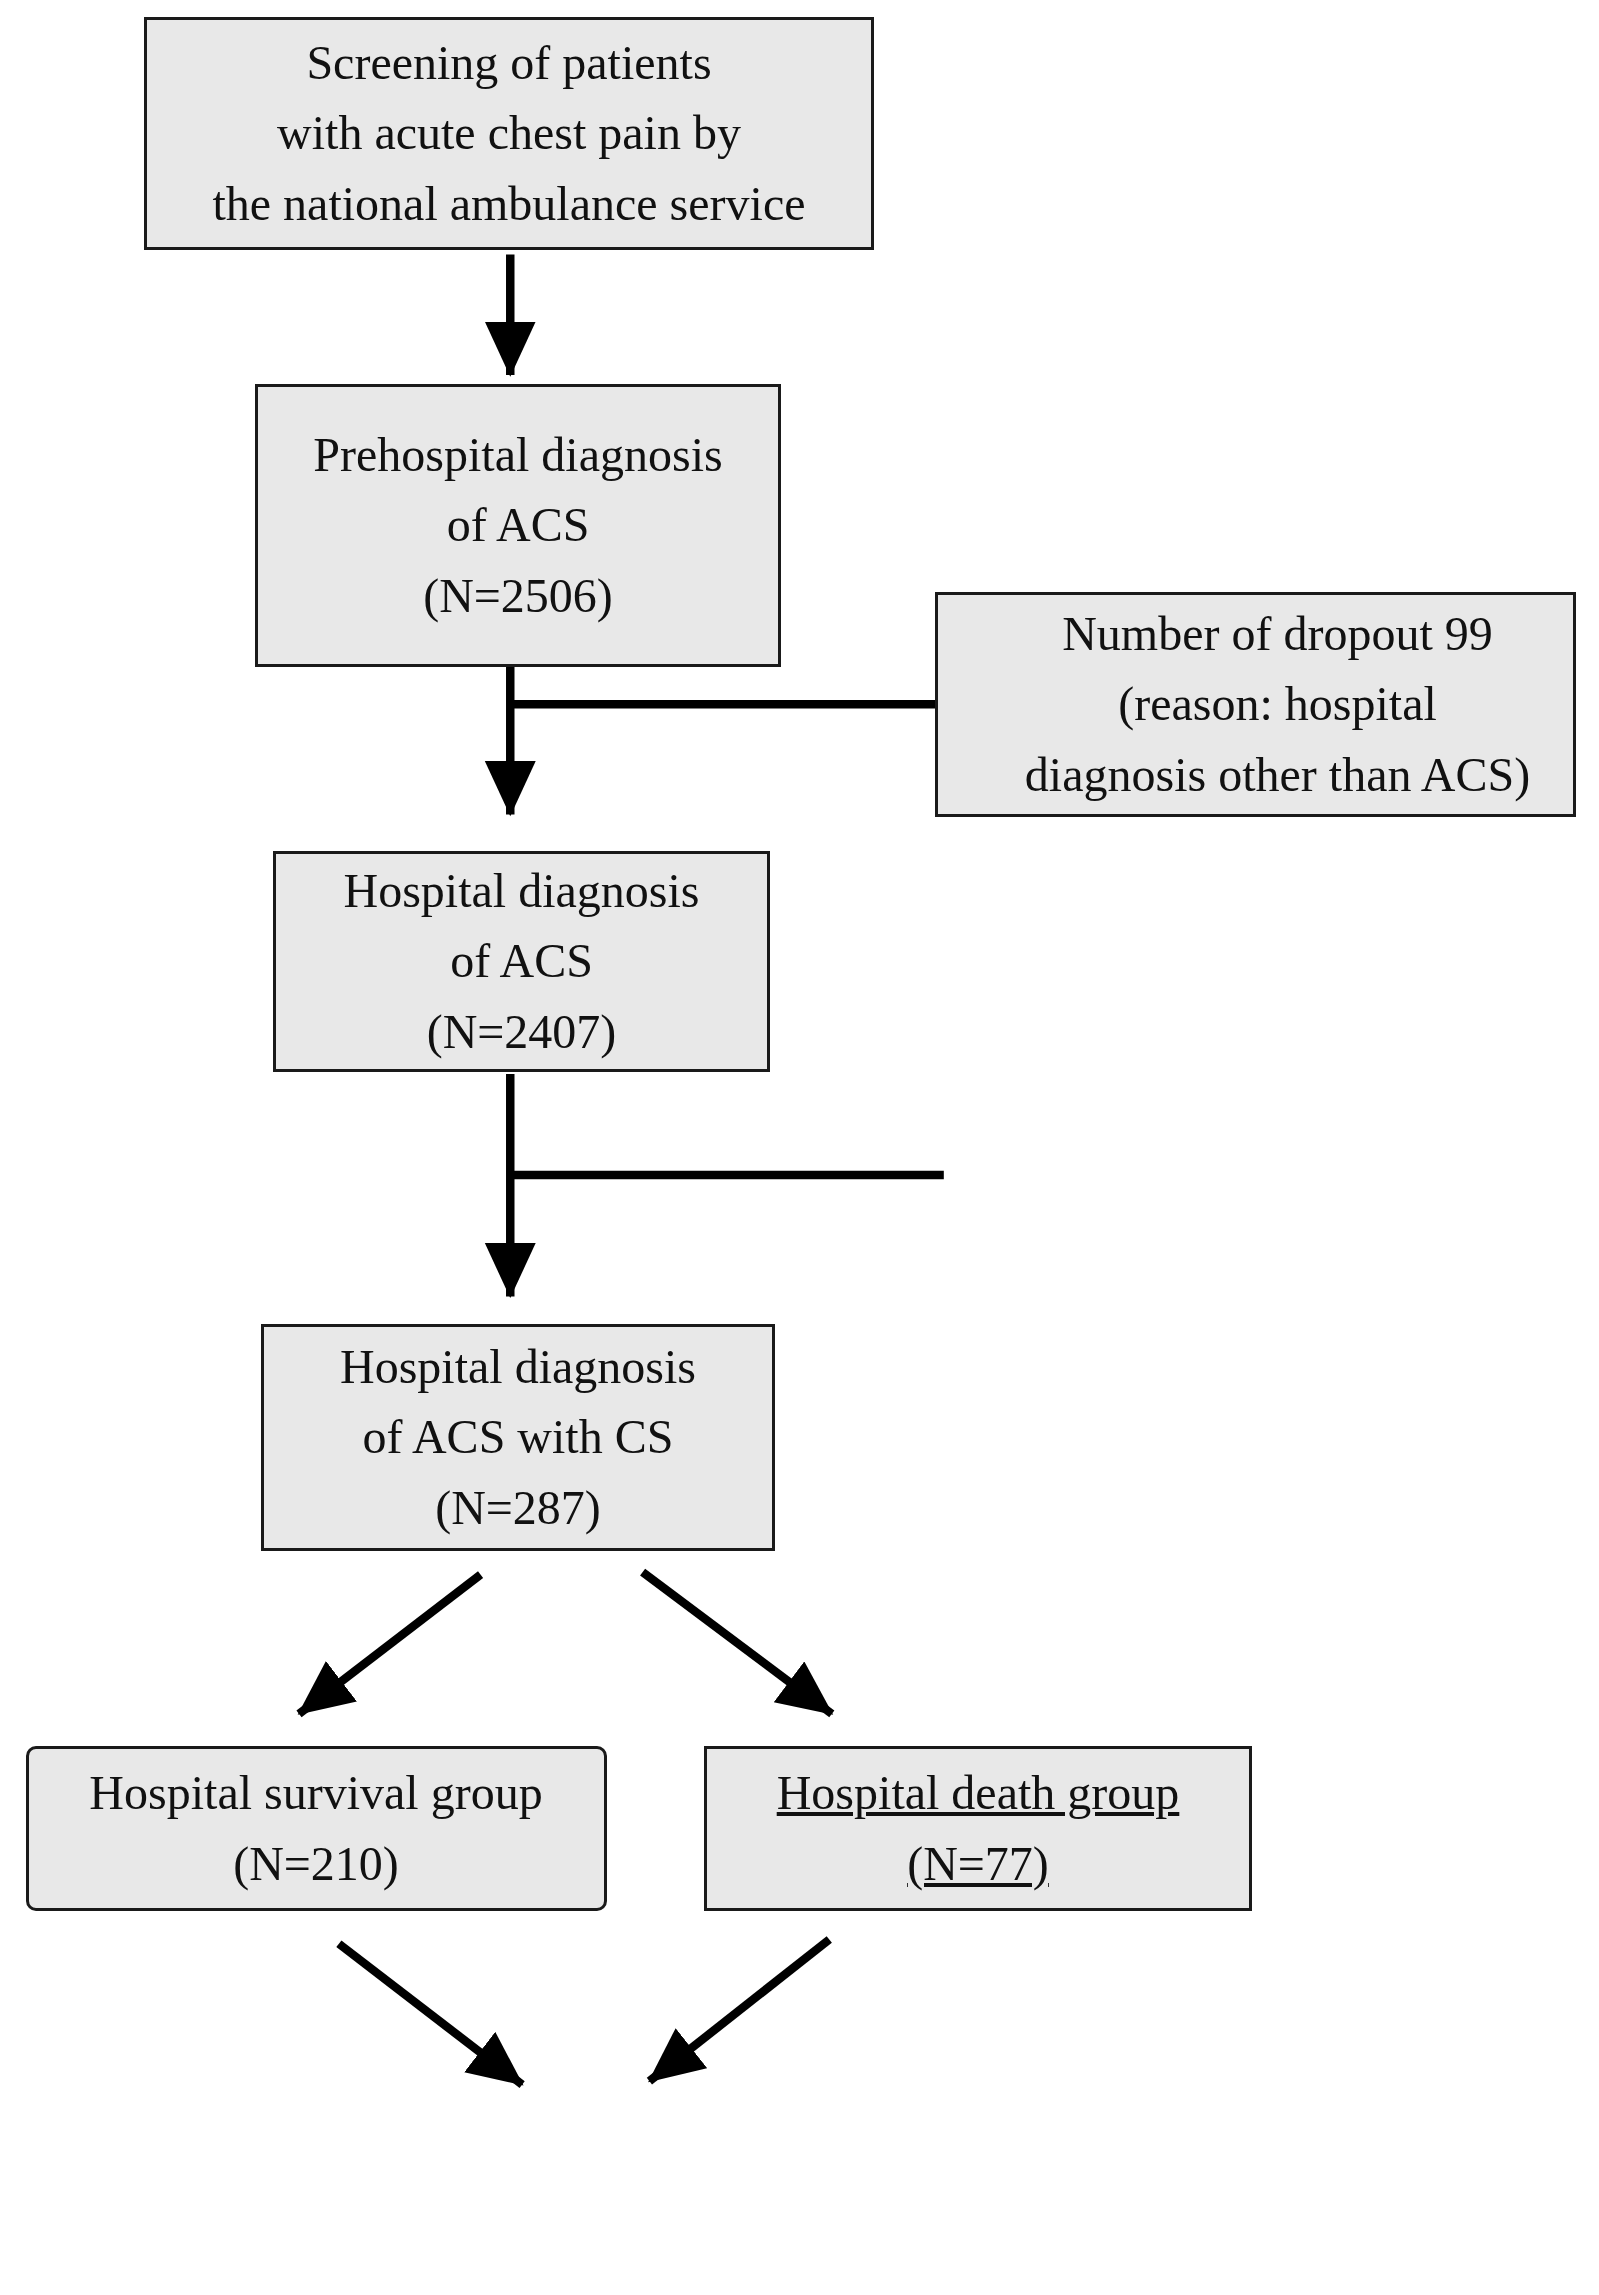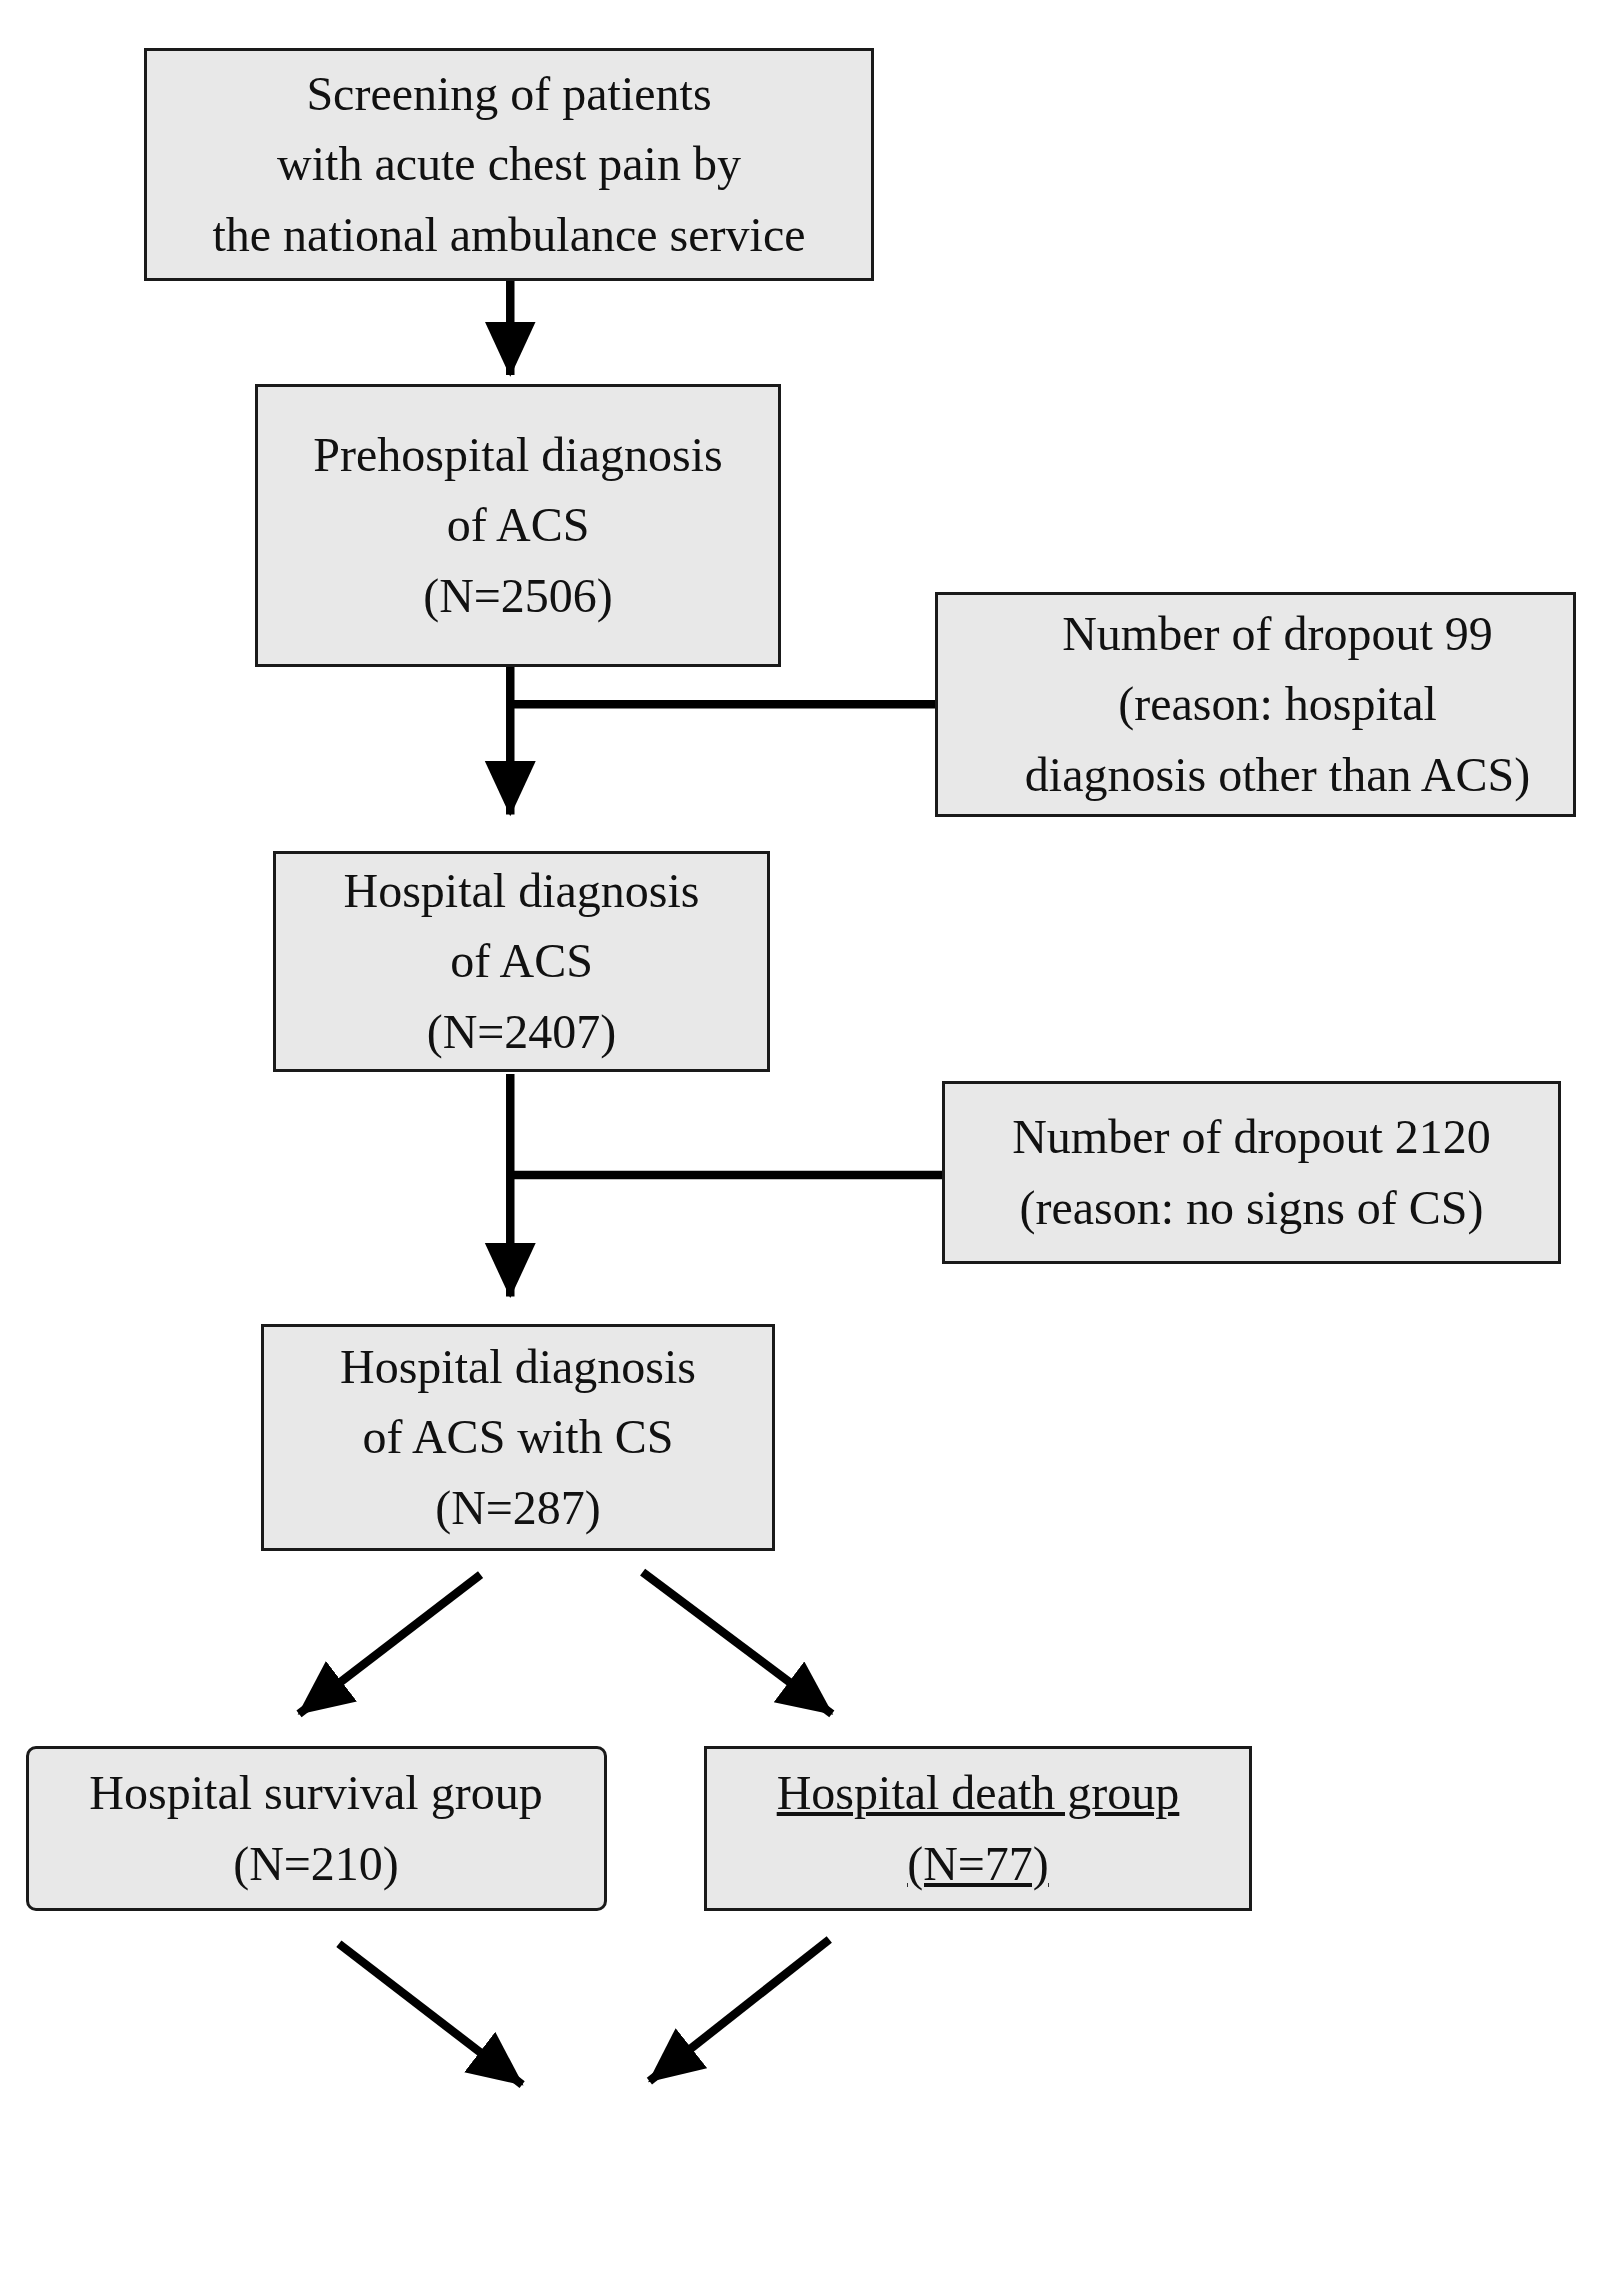--- a/index.html
+++ b/index.html
@@ -33,21 +33,21 @@
     justify-content:center;
     text-align:center;
   }
   .fbox .lbl{
     white-space:pre-line;
     font-size:48px;
     line-height:1.46;
     padding:3.4px 10.2px;
   }
   
-  #box-screening   {left:144px;  top:17px;   width:730px; height:233px;margin-top:31px;}
+  #box-screening   {left:144px;  top:17px;   width:730px; height:233px;}
   #box-prehospital {left:255px;  top:384px;  width:526px; height:283px;}
   #box-dropout-acs {left:935px; top:592px;  width:641px; height:225px;padding-left:44px;}
   #box-hospital-acs{left:273px;  top:851px; width:497px; height:221px;}
   #box-dropout-cs  {left:942px; top:1081px; width:619px; height:183px;}
   #box-acs-with-cs {left:261px;  top:1324px; width:514px; height:227px;}
   #box-survival    {left:25.5px;   top:1746px; width:581px; height:165px;border-radius:10px;}
   #box-death       {left:704px;  top:1746px; width:548px; height:165px;text-decoration:underline;}
   #box-final       {left:204px;  top:2116px; width:800px; height:163px;}
   .arrow-line{stroke:var(--arrow);stroke-width:10;fill:none;}
 </style>
@@ -95,24 +95,20 @@
 (reason: hospital
 diagnosis other than ACS)</span>
   </div>
 
   <div class="fbox" id="box-hospital-acs">
     <span class="lbl">Hospital diagnosis
 of ACS
 (N=2407)</span>
   </div>
 
-  <div class="fbox" id="box-dropout-cs">
-    <span class="lbl">Number of dropout 2120
-(reason: no signs of CS)</span>
-  </div>
 
   <div class="fbox" id="box-acs-with-cs">
     <span class="lbl">Hospital diagnosis
 of ACS with CS
 (N=287)</span>
   </div>
 
   <div class="fbox" id="box-survival">
     <span class="lbl">Hospital survival group
 (N=210)</span>

